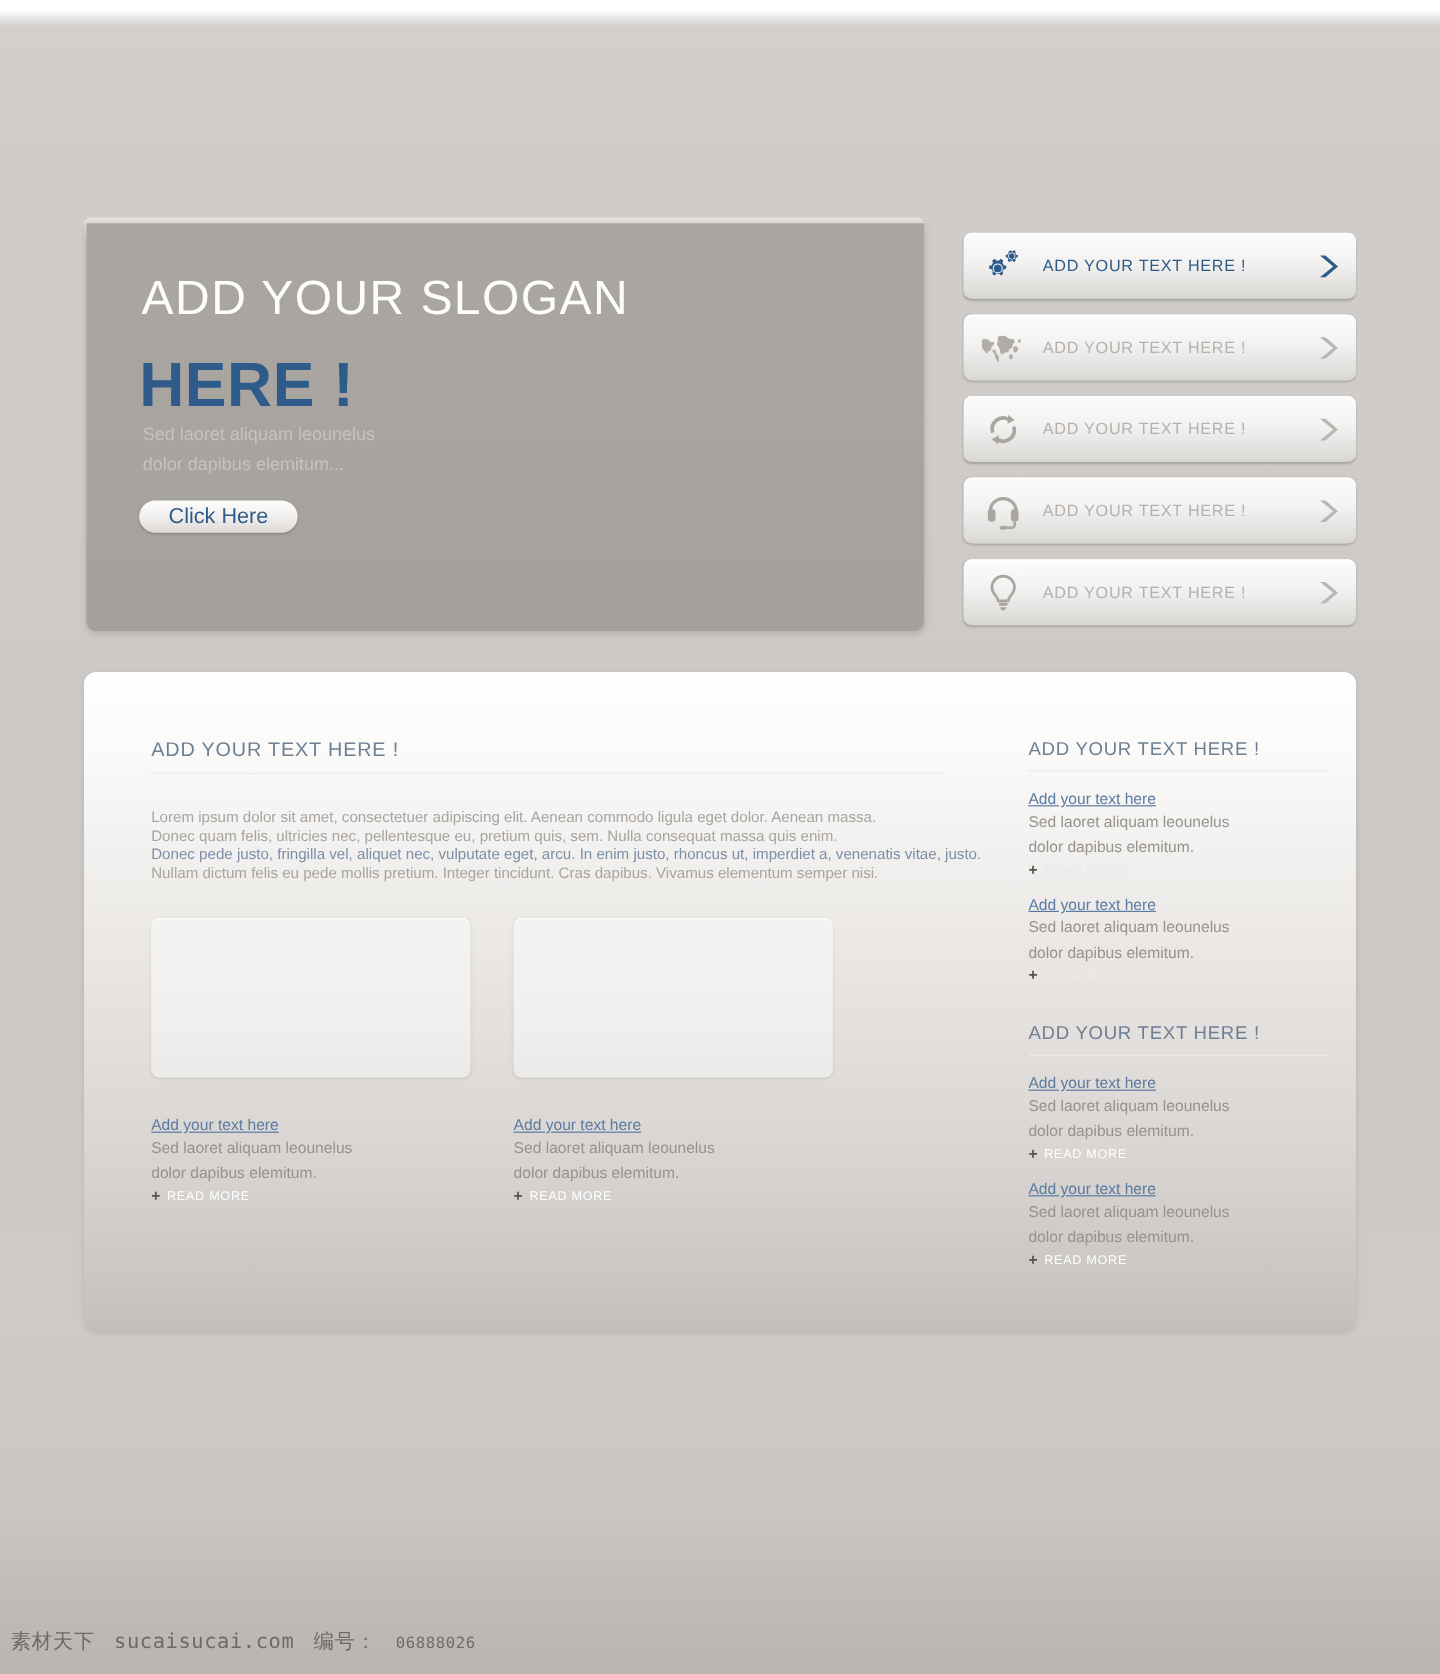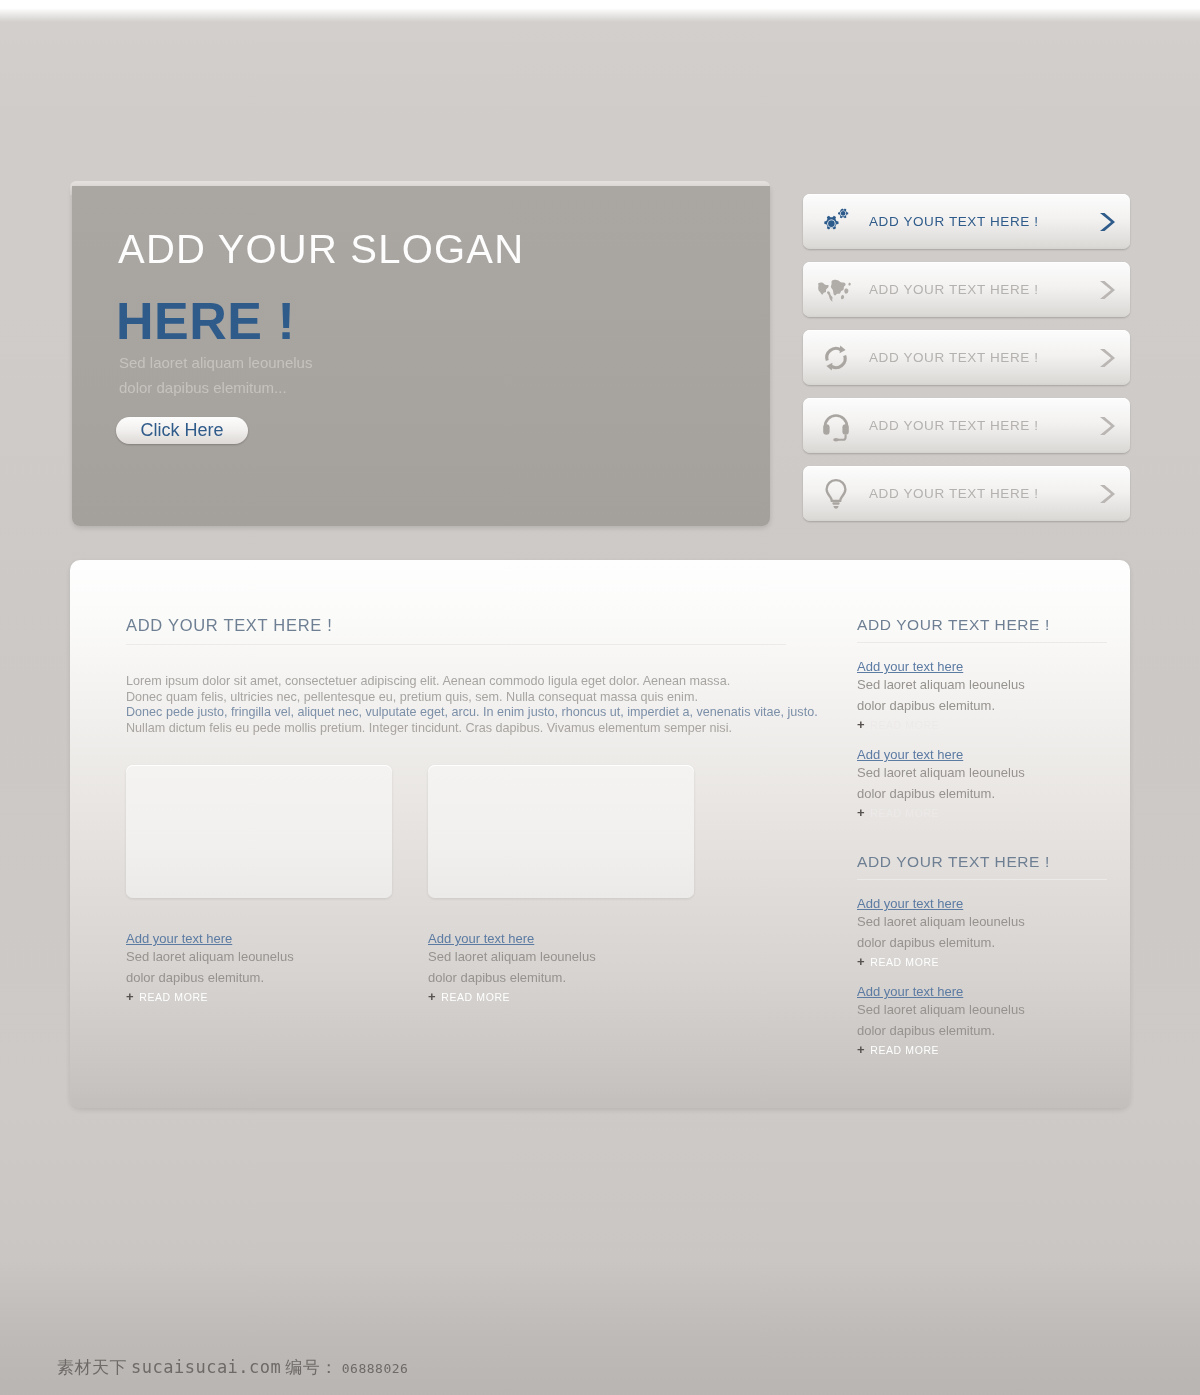--- a/index.html
+++ b/index.html
@@ -242,25 +242,24 @@
   .side-item { margin-top: 14px; }
   .side-item .link { font-size: 13px; }
   #side-title-2 { margin-top: 34px; }
 
   
   #watermark {
     position: absolute;
     left: 9px; bottom: 16px;
     display: flex;
     align-items: baseline;
-    gap: 4px;
+    gap: 16px;
     color: #6d6a67;
     font-size: 17px;
     letter-spacing: .5px;
-    margin-left: 48px;
   }
   #wm-site { font-family: "DejaVu Sans Mono", monospace; font-size: 17px; }
   #wm-id { font-family: "DejaVu Sans Mono", monospace; font-size: 13px; }
 </style>
 </head>
 <body>
 
 <div id="stage">
 
   <div id="tab-ledge"></div>

